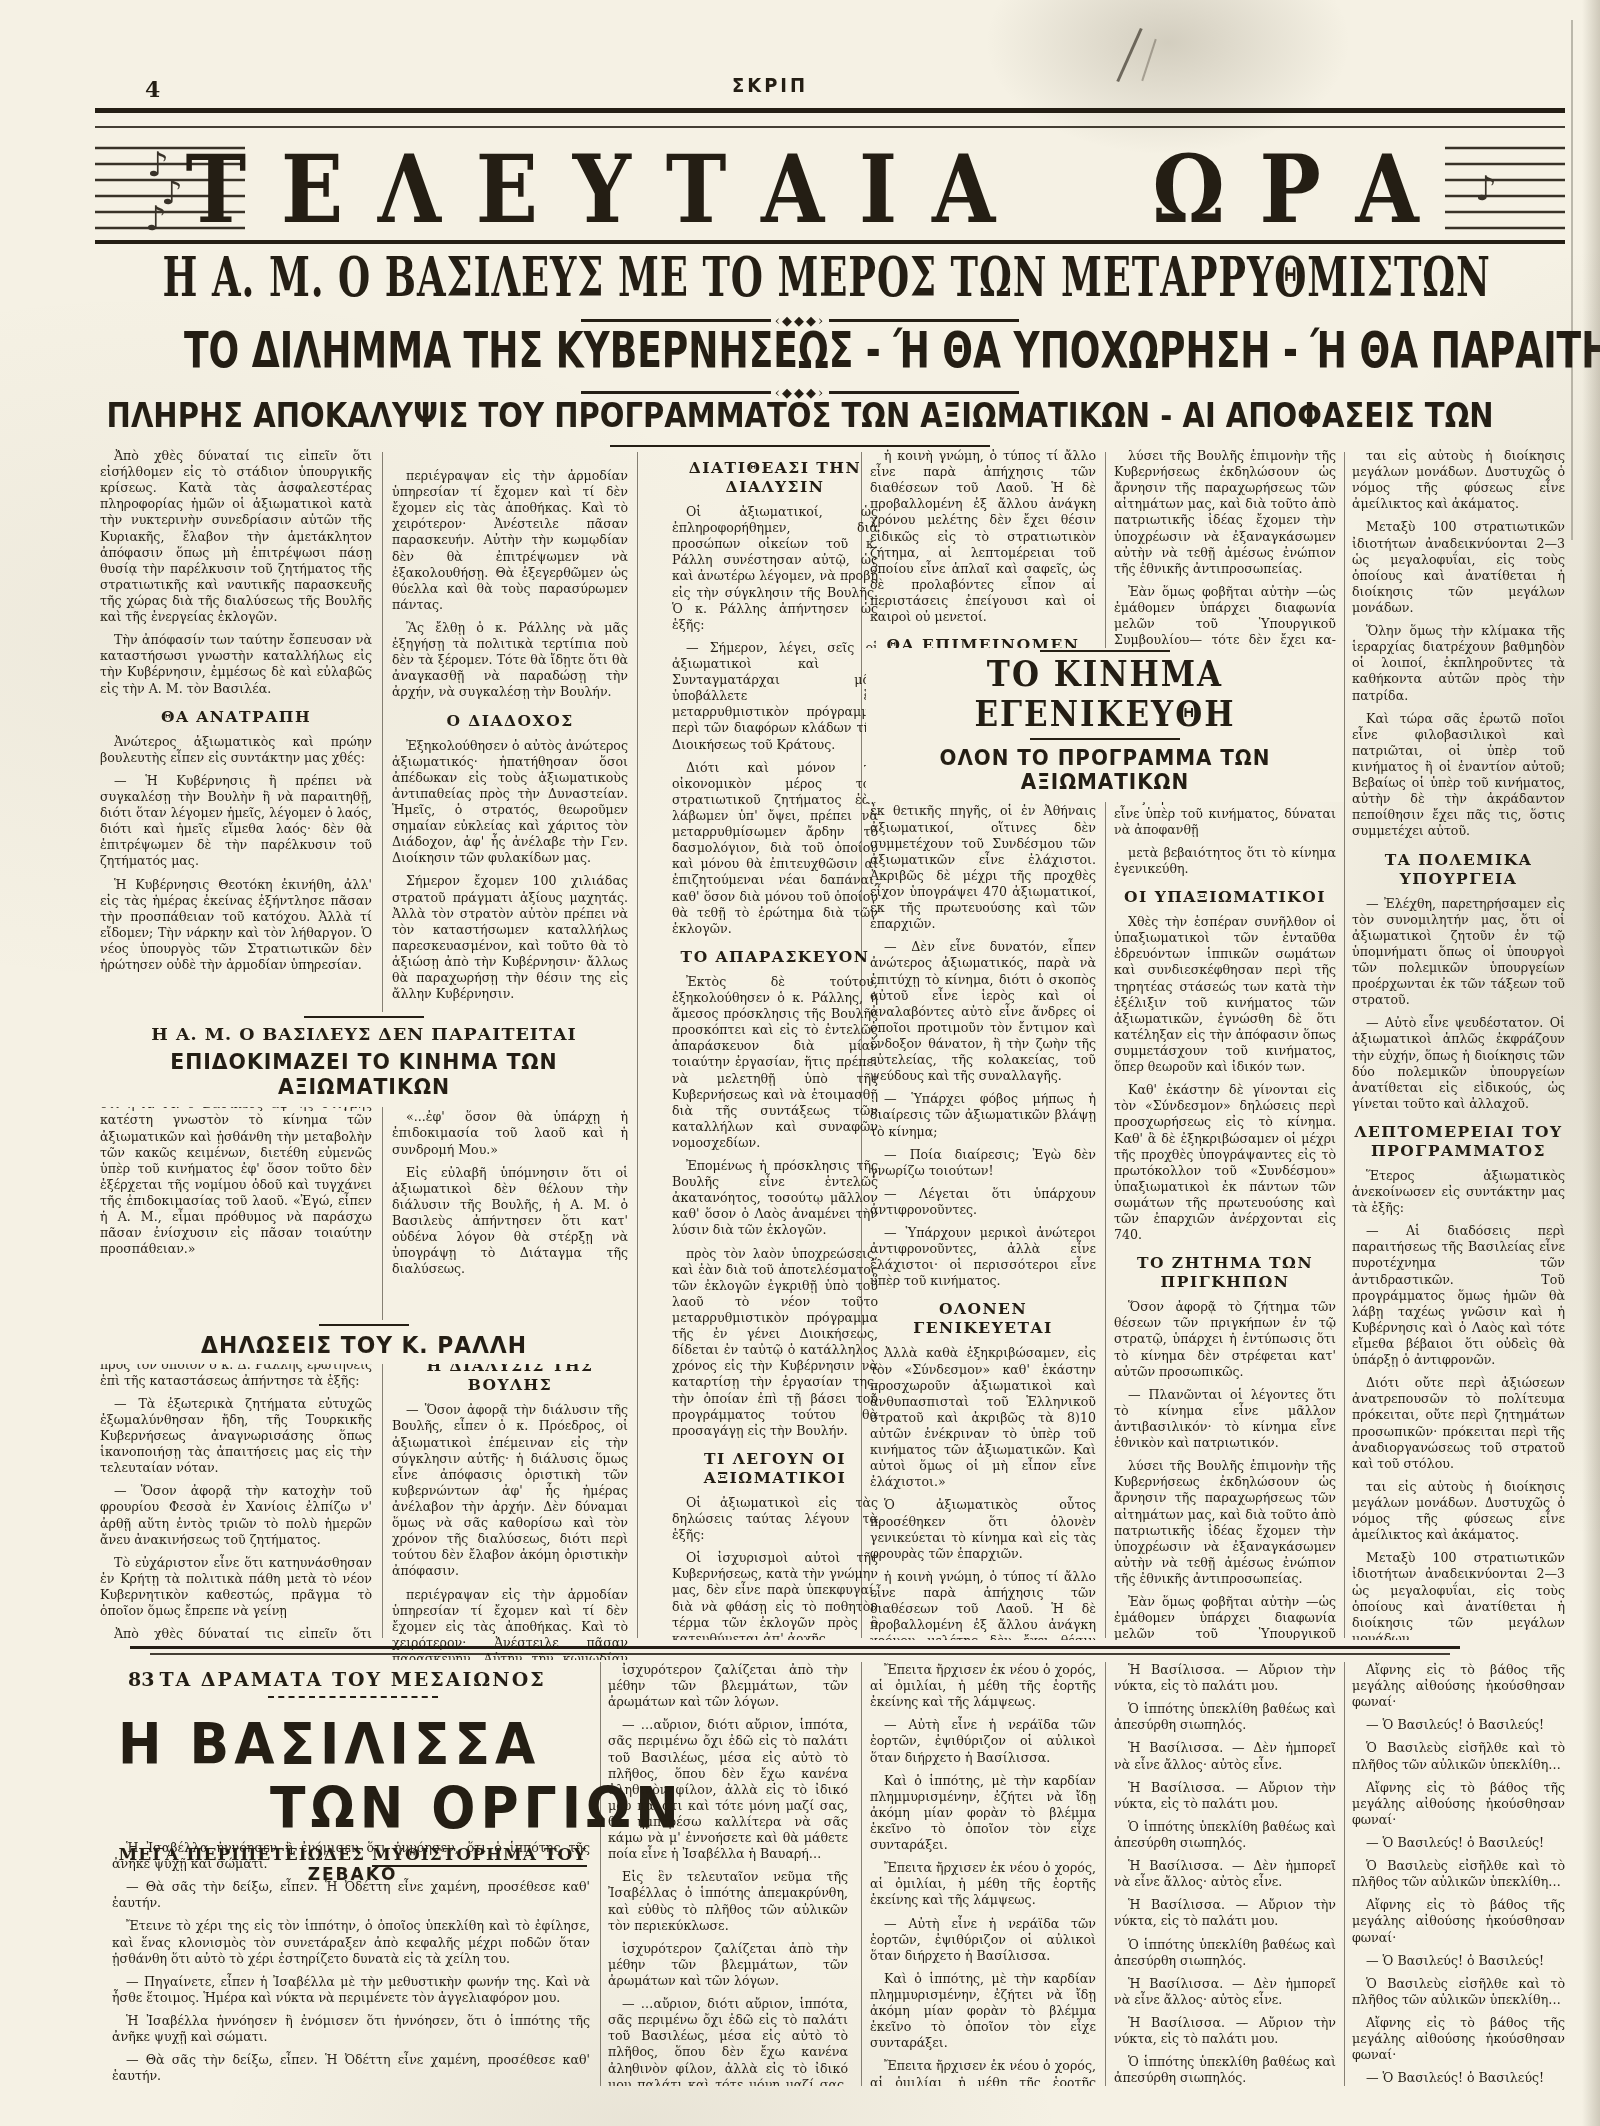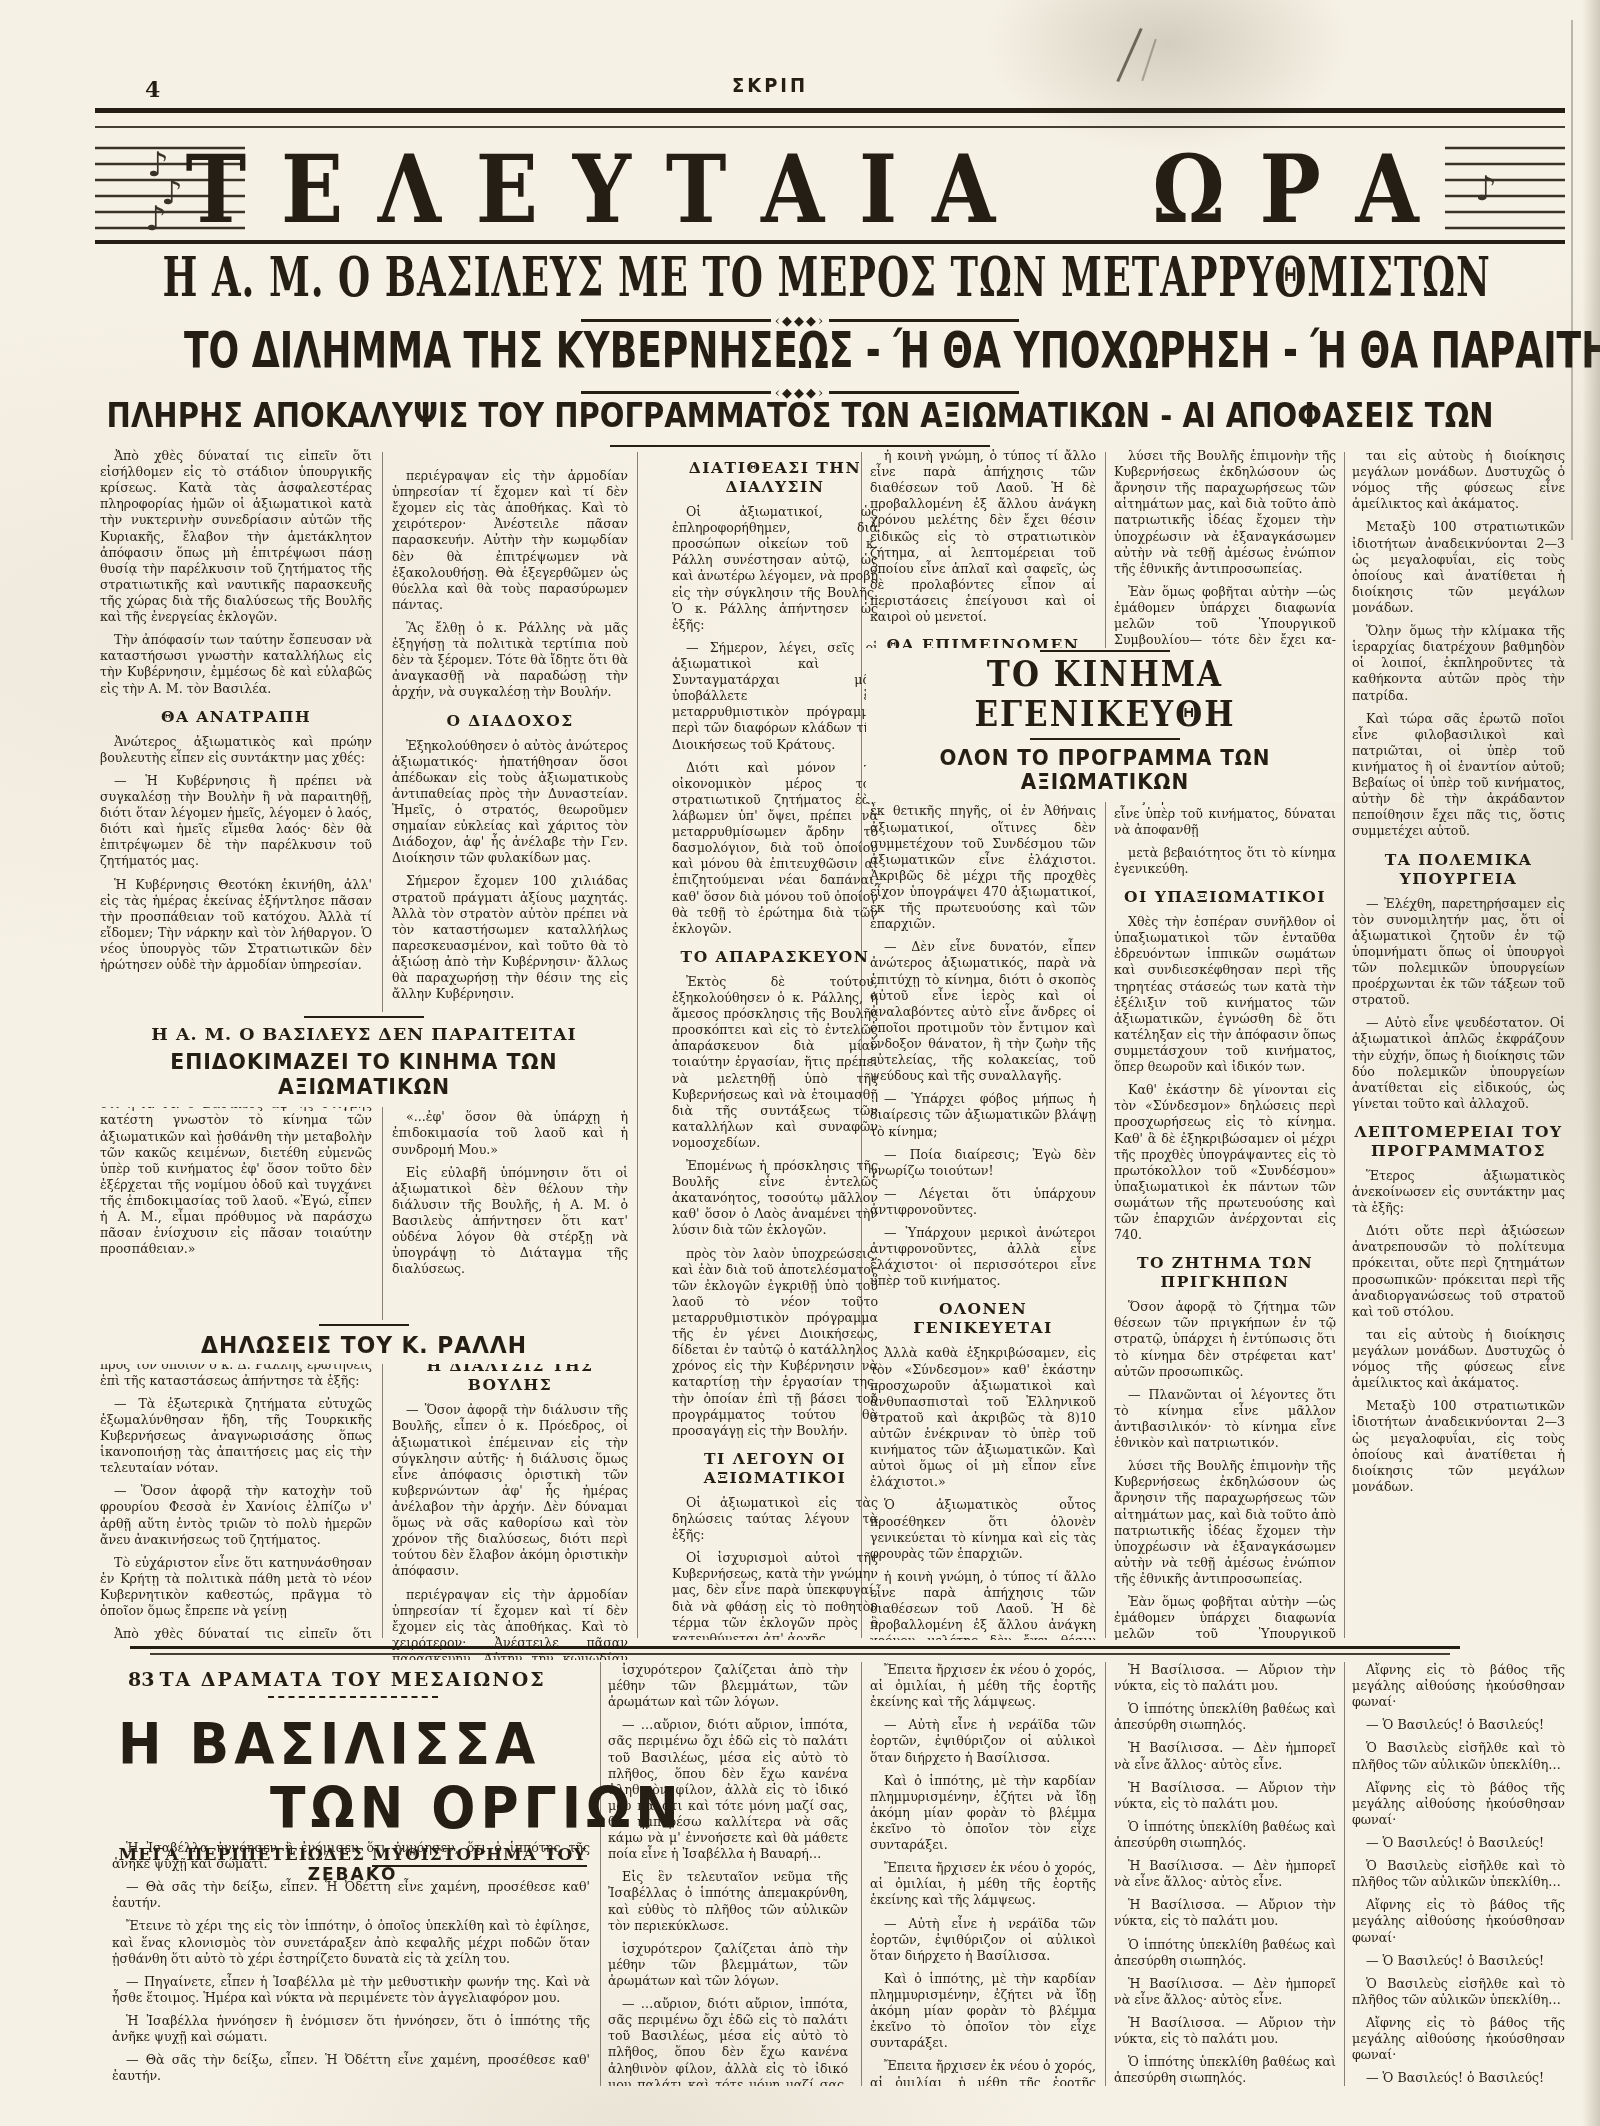--- a/index.html
+++ b/index.html
@@ -203,20 +203,21 @@
   <div class="abs col" style="left:1352px; top:448px; width:213px; height:1192px;">
       <p class="bp">ται εἰς αὐτοὺς ἡ διοίκησις μεγάλων μονάδων. Δυστυχῶς ὁ νόμος τῆς φύσεως εἶνε ἀμείλικτος καὶ ἀκάματος.</p>
       <p class="bp">Μεταξὺ 100 στρατιωτικῶν ἰδιοτήτων ἀναδεικνύονται 2—3 ὡς μεγαλοφυΐαι, εἰς τοὺς ὁποίους καὶ ἀνατίθεται ἡ διοίκησις τῶν μεγάλων μονάδων.</p>
       <p class="bp">Ὅλην ὅμως τὴν κλίμακα τῆς ἱεραρχίας διατρέχουν βαθμηδὸν οἱ λοιποί, ἐκπληροῦντες τὰ καθήκοντα αὐτῶν πρὸς τὴν πατρίδα.</p>
       <p class="bp">Καὶ τώρα σᾶς ἐρωτῶ ποῖοι εἶνε φιλοβασιλικοὶ καὶ πατριῶται, οἱ ὑπὲρ τοῦ κινήματος ἢ οἱ ἐναντίον αὐτοῦ; Βεβαίως οἱ ὑπὲρ τοῦ κινήματος, αὐτὴν δὲ τὴν ἀκράδαντον πεποίθησιν ἔχει πᾶς τις, ὅστις συμμετέχει αὐτοῦ.</p>
       <div class="subhead">ΤΑ ΠΟΛΕΜΙΚΑ ΥΠΟΥΡΓΕΙΑ</div>
       <p class="bp">— Ἐλέχθη, παρετηρήσαμεν εἰς τὸν συνομιλητήν μας, ὅτι οἱ ἀξιωματικοὶ ζητοῦν ἐν τῷ ὑπομνήματι ὅπως οἱ ὑπουργοὶ τῶν πολεμικῶν ὑπουργείων προέρχωνται ἐκ τῶν τάξεων τοῦ στρατοῦ.</p>
       <p class="bp">— Αὐτὸ εἶνε ψευδέστατον. Οἱ ἀξιωματικοὶ ἁπλῶς ἐκφράζουν τὴν εὐχήν, ὅπως ἡ διοίκησις τῶν δύο πολεμικῶν ὑπουργείων ἀνατίθεται εἰς εἰδικούς, ὡς γίνεται τοῦτο καὶ ἀλλαχοῦ.</p>
       <div class="subhead">ΛΕΠΤΟΜΕΡΕΙΑΙ ΤΟΥ ΠΡΟΓΡΑΜΜΑΤΟΣ</div>
       <p class="bp">Ἕτερος ἀξιωματικὸς ἀνεκοίνωσεν εἰς συντάκτην μας τὰ ἑξῆς:</p>
+      <p class="bp">— Αἱ διαδόσεις περὶ παραιτήσεως τῆς Βασιλείας εἶνε πυροτέχνημα τῶν ἀντιδραστικῶν. Τοῦ προγράμματος ὅμως ἡμῶν θὰ λάβῃ ταχέως γνῶσιν καὶ ἡ Κυβέρνησις καὶ ὁ Λαὸς καὶ τότε εἴμεθα βέβαιοι ὅτι οὐδεὶς θὰ ὑπάρξῃ ὁ ἀντιφρονῶν.</p>
       <p class="bp">Διότι οὔτε περὶ ἀξιώσεων ἀνατρεπουσῶν τὸ πολίτευμα πρόκειται, οὔτε περὶ ζητημάτων προσωπικῶν· πρόκειται περὶ τῆς ἀναδιοργανώσεως τοῦ στρατοῦ καὶ τοῦ στόλου.</p>
       <p class="bp">ται εἰς αὐτοὺς ἡ διοίκησις μεγάλων μονάδων. Δυστυχῶς ὁ νόμος τῆς φύσεως εἶνε ἀμείλικτος καὶ ἀκάματος.</p>
       <p class="bp">Μεταξὺ 100 στρατιωτικῶν ἰδιοτήτων ἀναδεικνύονται 2—3 ὡς μεγαλοφυΐαι, εἰς τοὺς ὁποίους καὶ ἀνατίθεται ἡ διοίκησις τῶν μεγάλων μονάδων.</p>
     </div>
 
   <div class="abs vdiv" style="left:382px; top:452px; height:1186px;"></div>
   <div class="abs vdiv" style="left:637px; top:452px; height:1186px;"></div>
   <div class="abs vdiv" style="left:861px; top:452px; height:1186px;"></div>
   <div class="abs vdiv" style="left:1105px; top:452px; height:1186px;"></div>
   <div class="abs vdiv" style="left:1344px; top:452px; height:1186px;"></div>

